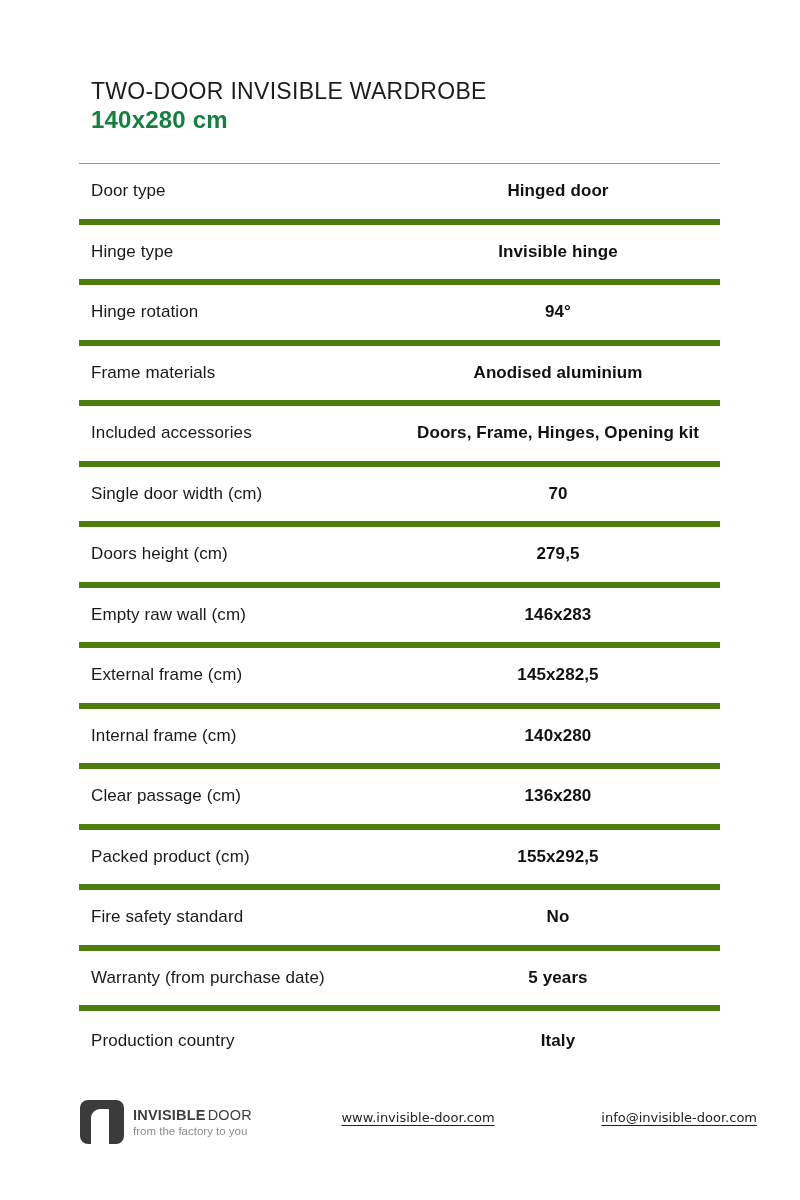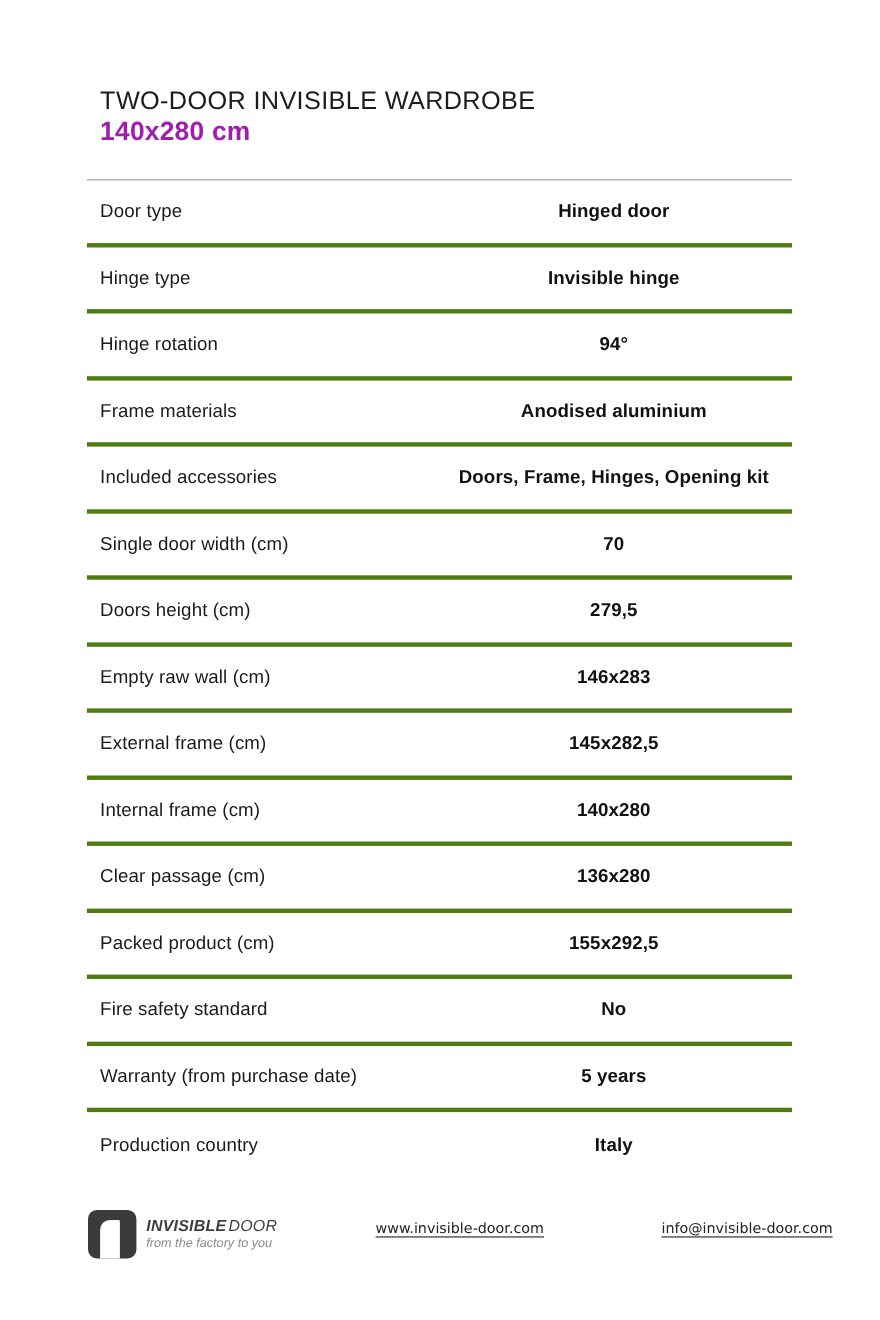--- a/index.html
+++ b/index.html
@@ -30,37 +30,37 @@
     font-weight: 400;
     letter-spacing: 0.3px;
     color: #1c1c1c;
     line-height: 1.15;
   }
   .page-subtitle {
     margin: 3px 0 0 0;
     font-size: 24px;
     font-weight: 700;
     letter-spacing: 0.2px;
-    color: #a21caf;
+    color: #15803d;
     line-height: 1.1;
   }
 
   
   .spec-table {
     position: absolute;
     left: 79px;
     top: 163px;
     width: 641px;
     border-top: 1px solid #999999;
   }
   .spec-row {
     display: flex;
     align-items: center;
     height: 60.5px;
-    border-bottom: 4px solid #4d7c0f;
+    border-bottom: 6px solid #4d7c0f;
     box-sizing: border-box;
   }
   .spec-row:last-child {
     border-bottom: none;
   }
   .spec-label {
     flex: 0 0 317px;
     box-sizing: border-box;
     padding-left: 12px;
     font-size: 17px;
@@ -77,21 +77,20 @@
     text-align: center;
   }
 
   
   .logo {
     position: absolute;
     left: 80px;
     top: 1100px;
     display: flex;
     align-items: flex-start;
-    font-style: italic;
   }
   .logo-mark {
     position: relative;
     width: 44px;
     height: 44px;
     background: #3b3b3b;
     border-radius: 8px;
   }
   .logo-door-cutout {
     position: absolute;

